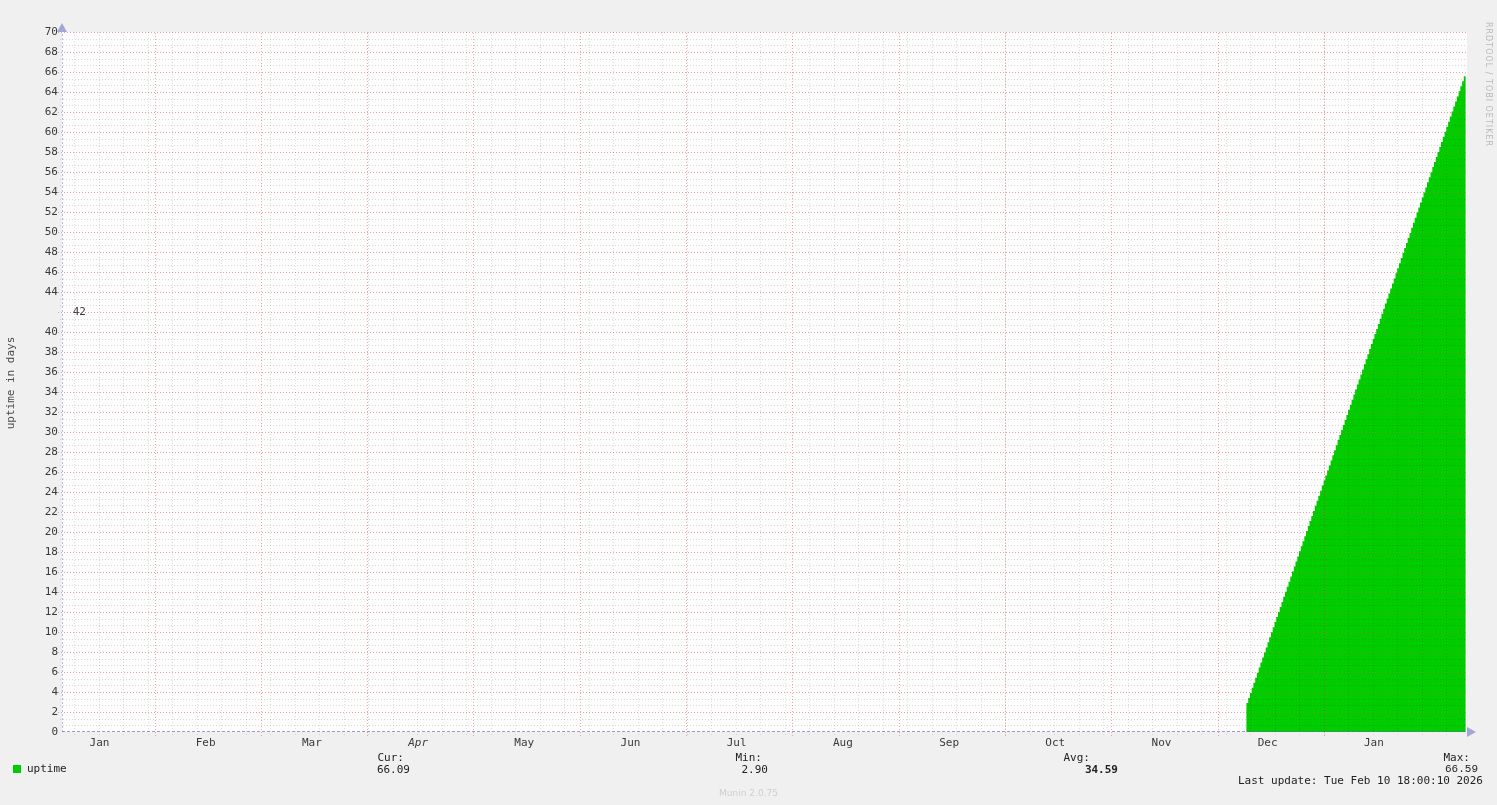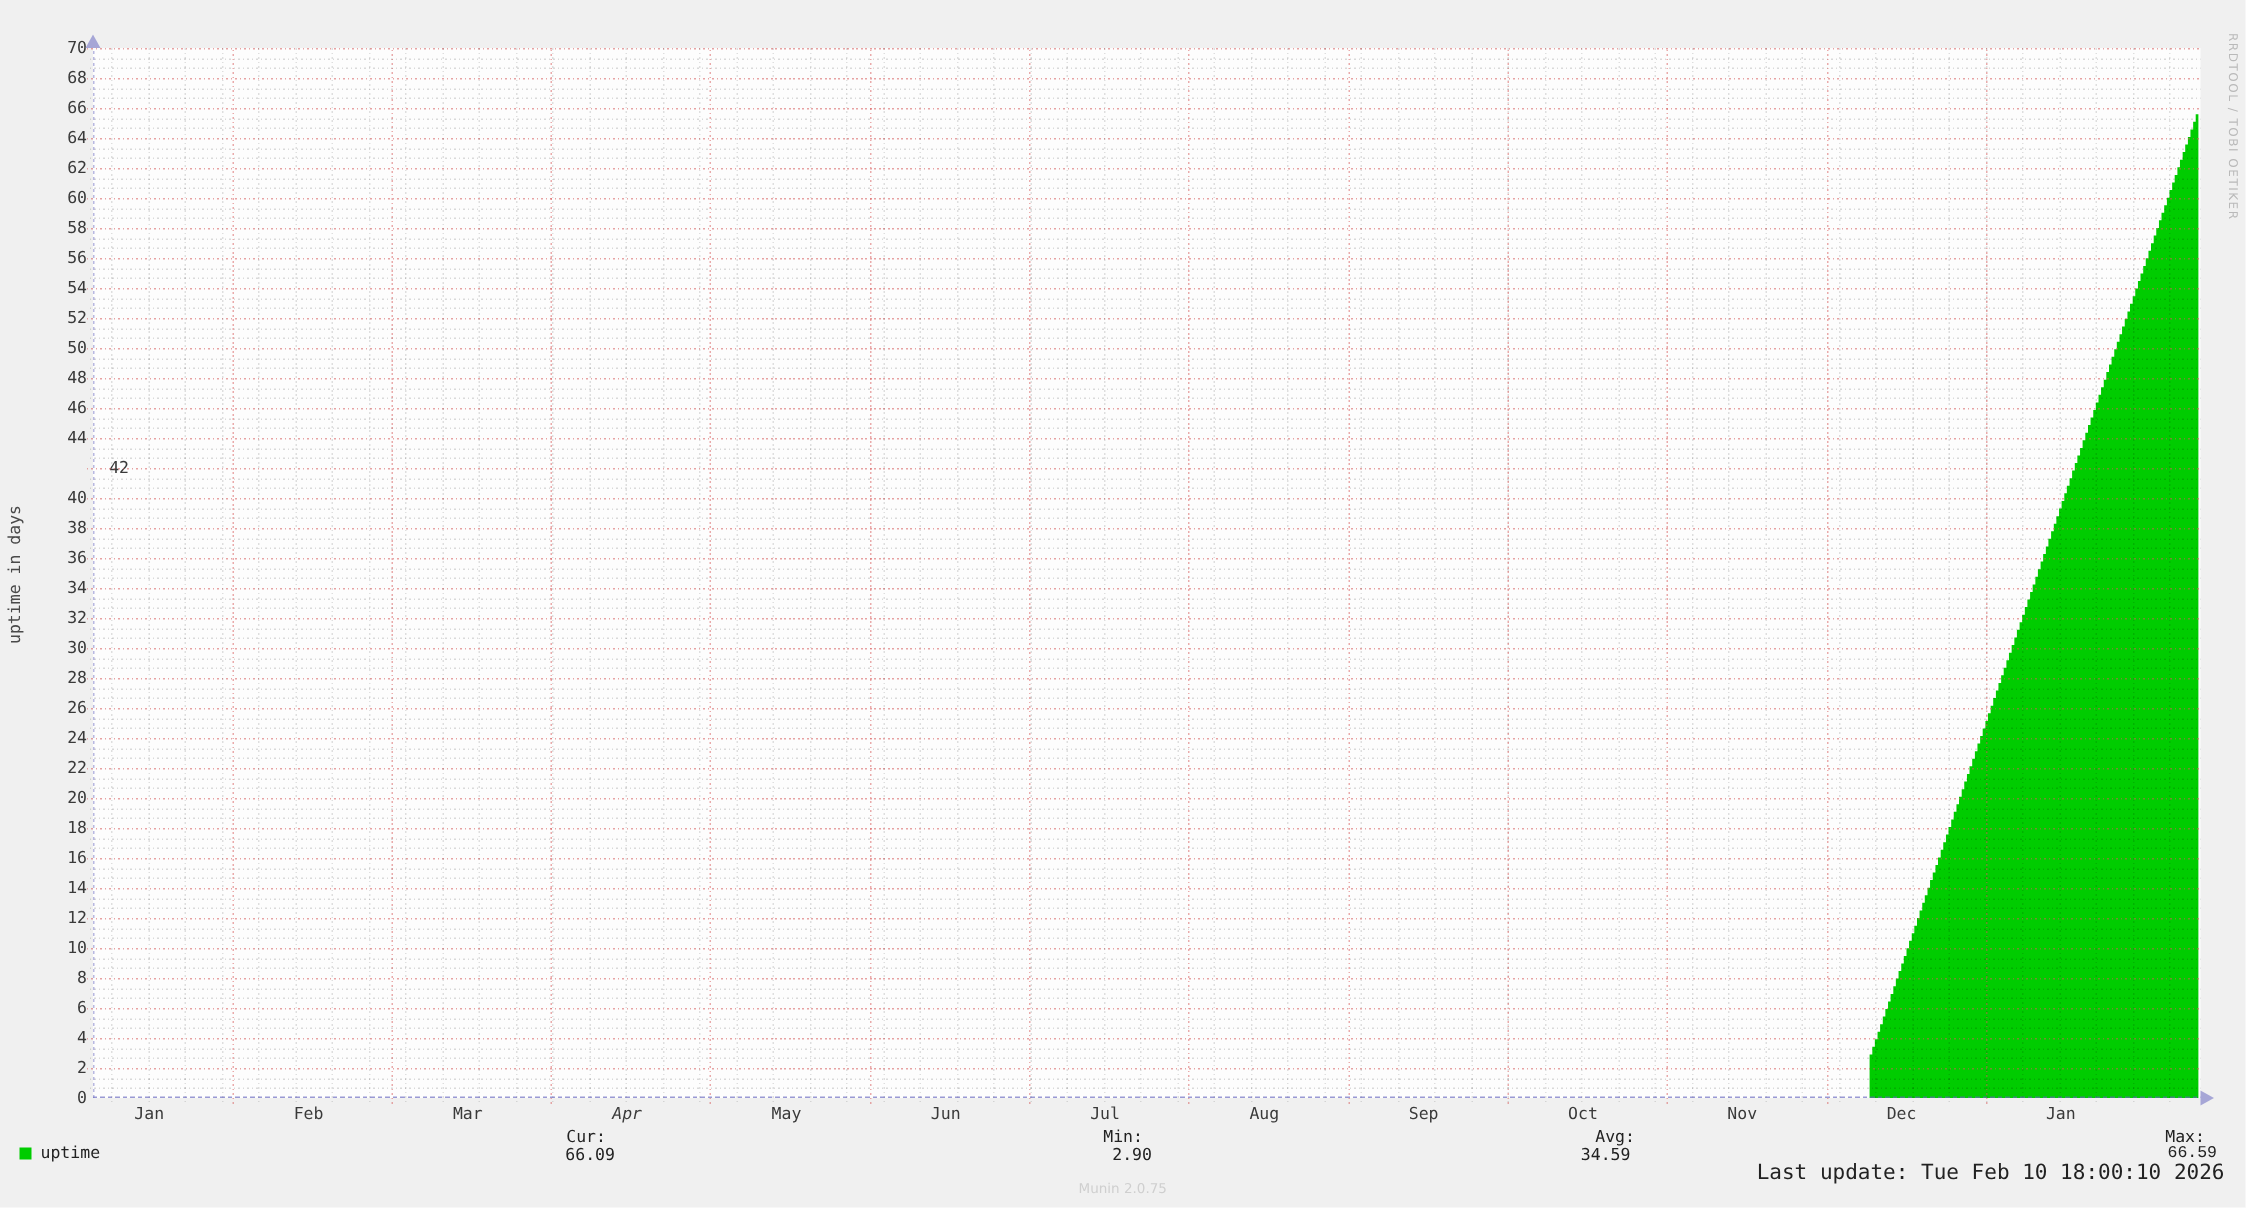--- a/index.html
+++ b/index.html
@@ -52,23 +52,23 @@
     position:absolute;width:40px;text-align:center;top:736px;
     font-size:11px;color:#3a3a3a;line-height:13px;
   }
   .legend-swatch{position:absolute;left:13px;top:765px;width:8px;height:8px;}
   .legend-label{position:absolute;left:27px;top:762px;font-size:11px;color:#222;}
   .stat-label,.stat-value{position:absolute;font-size:11px;color:#222;white-space:pre;}
   .stat-label{top:751px;}
   .stat-value{top:763px;}
   .sl-cur{right:1093px;} .sv-cur{right:1087px;text-align:right;}
   .sl-min{right:735px;}  .sv-min{right:729px;}
-  .sl-avg{right:407px;}  .sv-avg{right:410px;}
+  .sl-avg{right:407px;}  .sv-avg{right:379px;font-weight:bold;}
   .sl-max{right:27px;}   .sv-max{right:19px;font-family:Liberation Mono, monospace;}
-  .last-update{position:absolute;top:774px;right:14px;font-size:14px;color:#222;}
+  .last-update{position:absolute;top:774px;right:14px;font-size:11px;color:#222;}
   .munin-footer{
     position:absolute;top:788px;left:50%;transform:translateX(-50%);
     font-family:"DejaVu Sans", sans-serif;
     font-size:9px;color:#cfcfcf;
   }
   .rrd-watermark{
     position:absolute;top:22px;right:4px;
     writing-mode:vertical-rl;
     font-family:"DejaVu Sans", sans-serif;
     font-size:8px;letter-spacing:1px;color:#b9b9b9;

